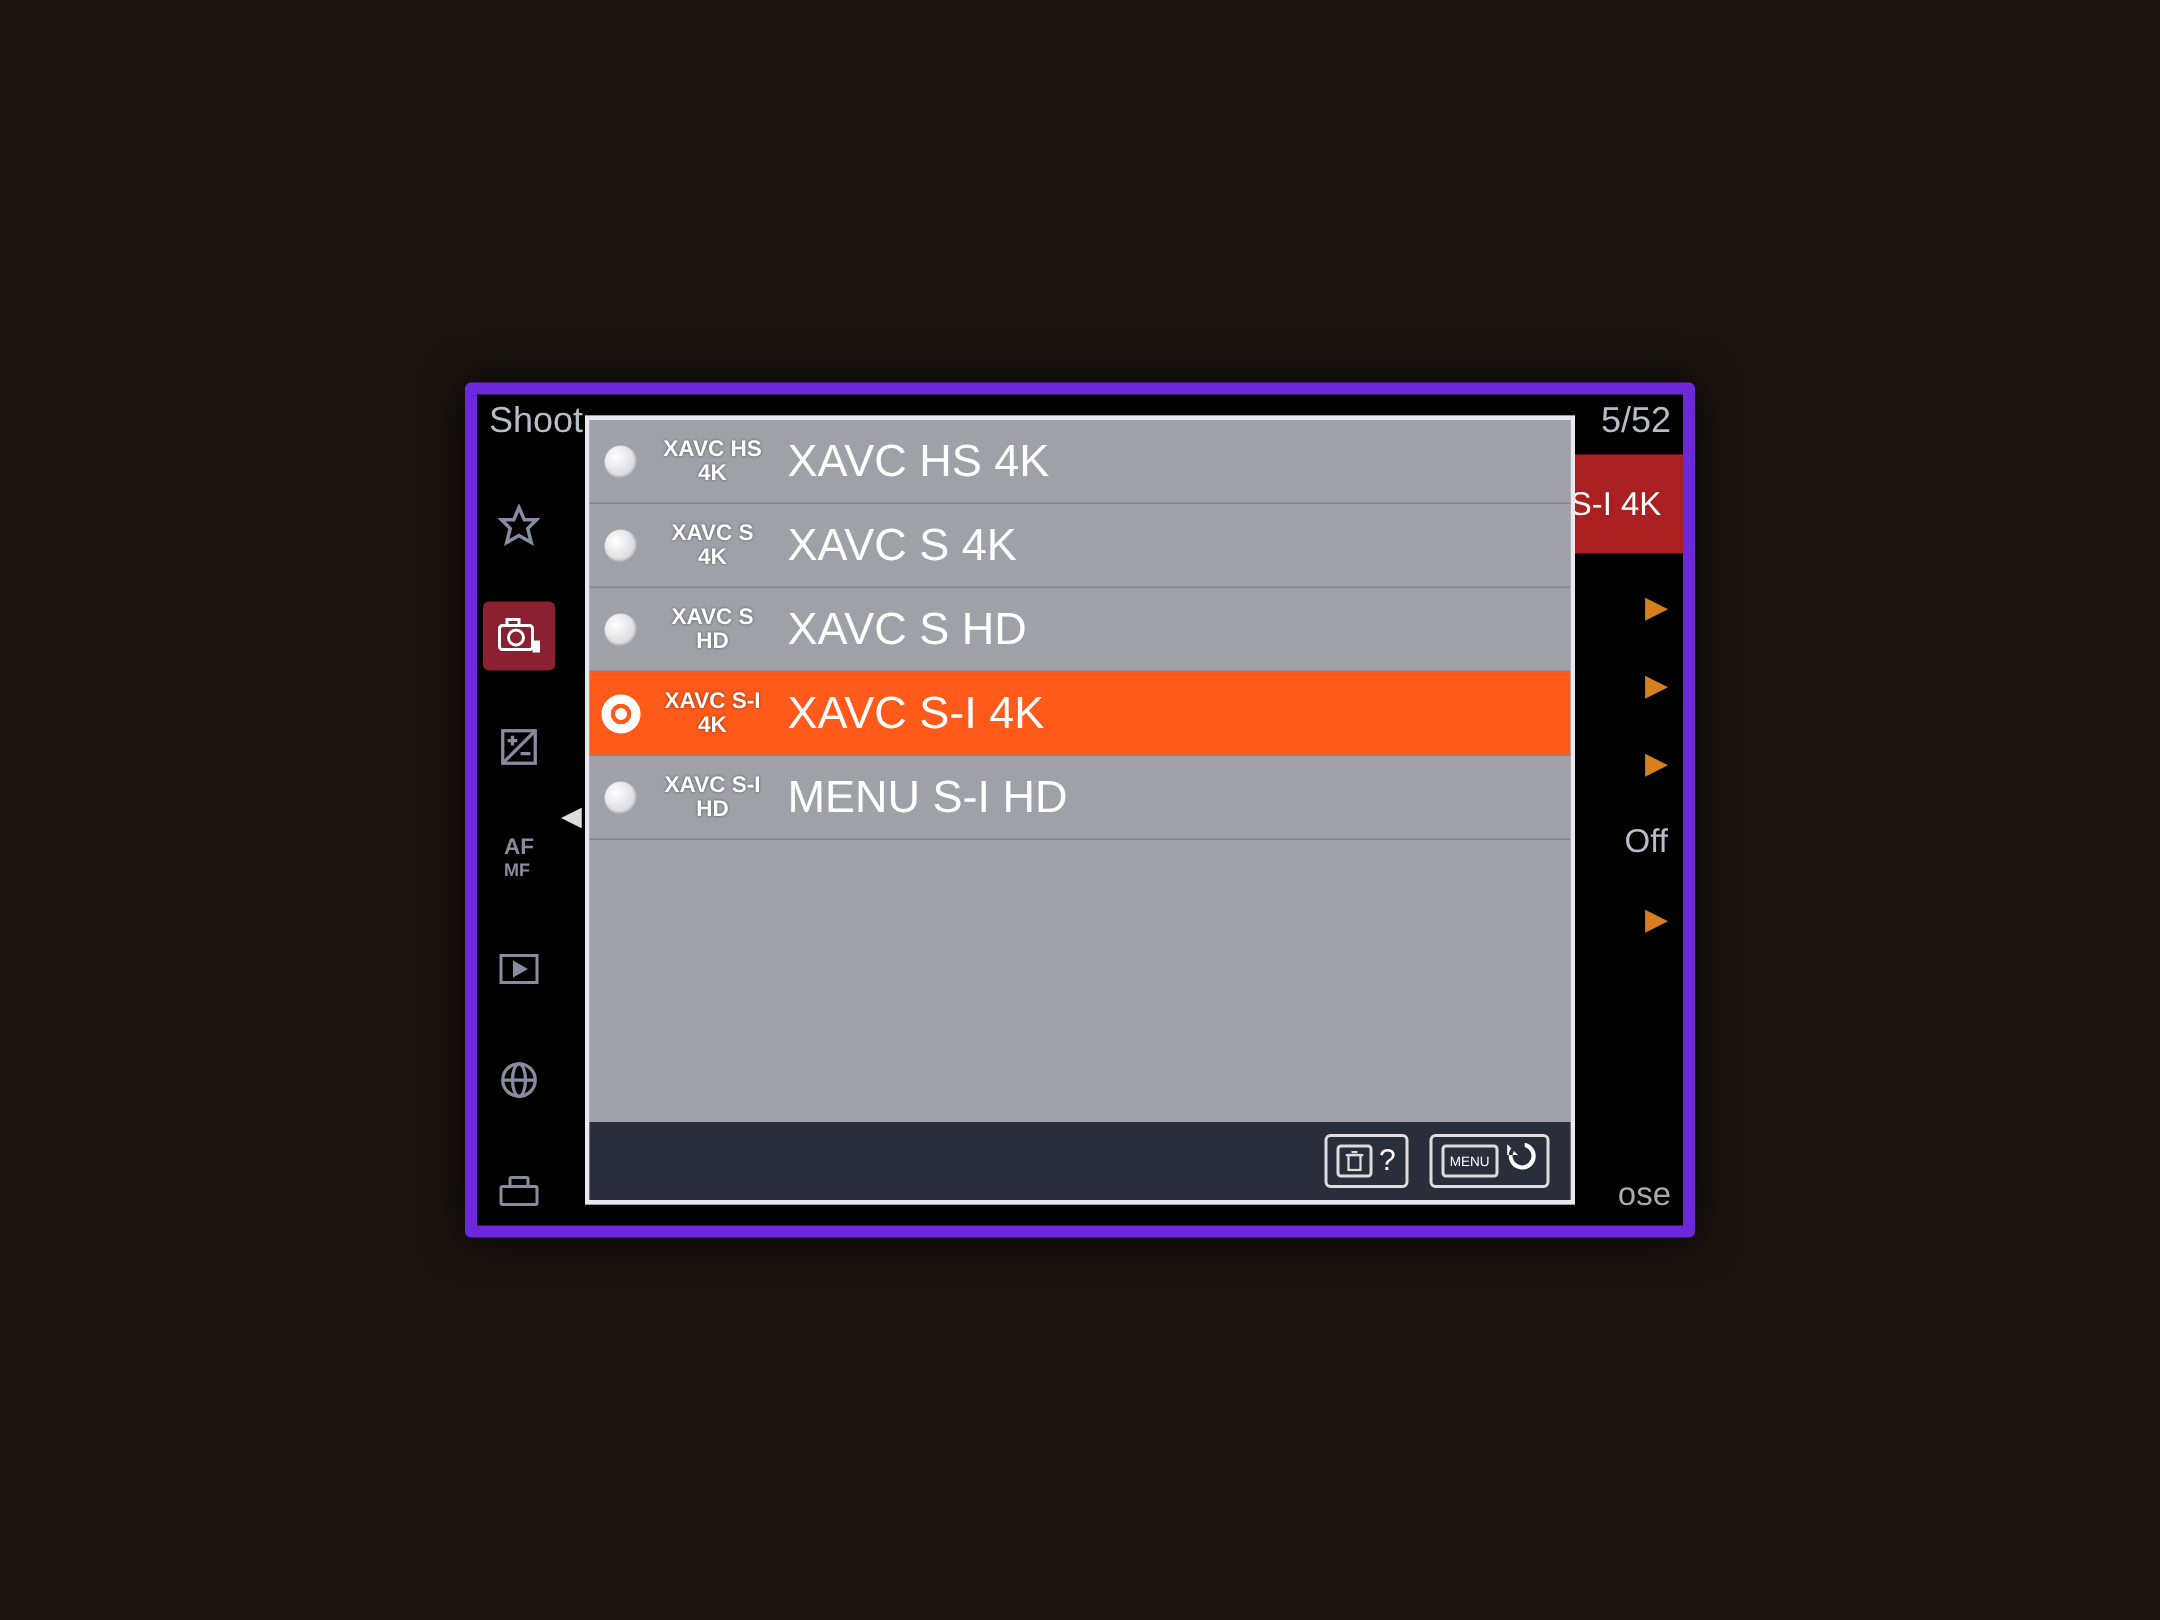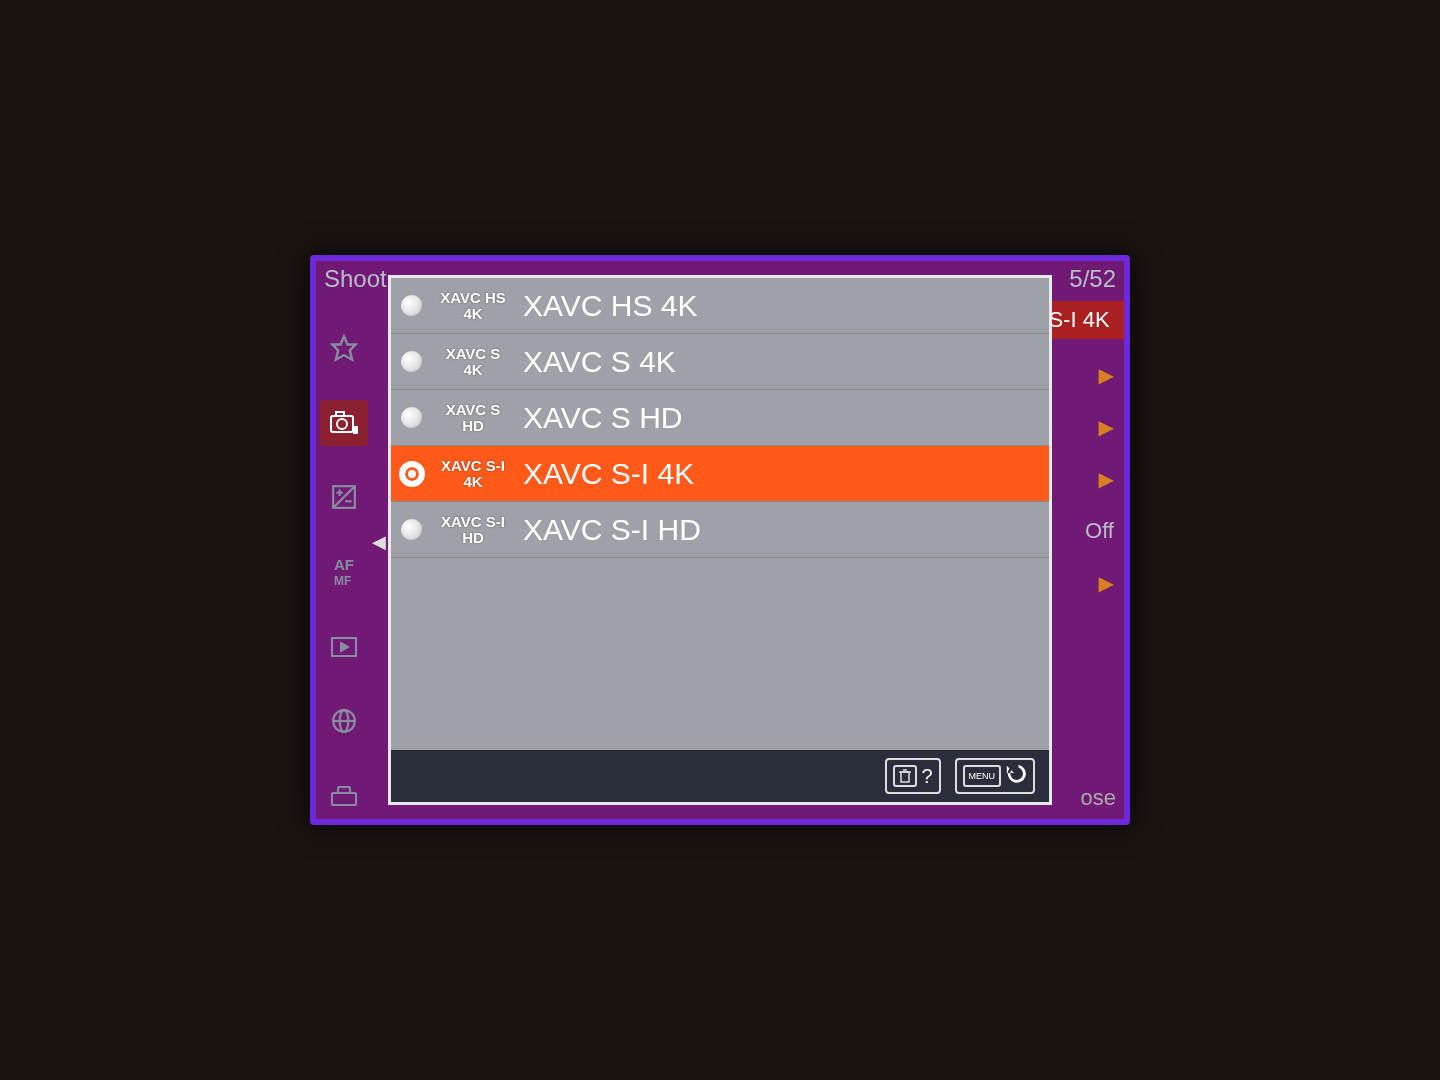--- a/index.html
+++ b/index.html
@@ -9,23 +9,23 @@
       background: #1a1410;
       font-family: Arial, Helvetica, sans-serif;
       display: flex;
       align-items: center;
       justify-content: center;
       overflow: hidden;
     }
     .screen {
       width: 820px;
       height: 570px;
-      background: #701a75;
+      background: #000000;
       position: relative;
-      border: 6px solid #6d28d9;
+      border: 8px solid #6d28d9;
       border-radius: 4px;
       box-shadow: 0 0 30px rgba(0,0,0,0.8);
     }
     .bg-header {
       position: absolute;
       top: 0; left: 0; right: 0;
       height: 36px;
       color: #b8bcc8;
       font-size: 24px;
       padding: 4px 8px;
@@ -64,21 +64,21 @@
       top: 36px;
       bottom: 0;
       width: 90px;
       display: flex;
       flex-direction: column;
       padding-top: 4px;
     }
     .bg-right-label {
       background: #aa2020;
       color: #fff;
-      padding: 6px 4px;
+      padding: 20px 4px;
       font-size: 22px;
       text-align: center;
       margin-bottom: 10px;
     }
     .bg-right-arrow {
       color: #d88020;
       font-size: 20px;
       text-align: right;
       padding-right: 10px;
       height: 52px;
@@ -312,21 +312,21 @@
           <span class="opt-label">XAVC S HD</span>
         </div>
         <div class="option selected">
           <span class="radio"></span>
           <span class="opt-badge">XAVC S-I<br>4K</span>
           <span class="opt-label">XAVC S-I 4K</span>
         </div>
         <div class="option">
           <span class="radio"></span>
           <span class="opt-badge">XAVC S-I<br>HD</span>
-          <span class="opt-label">XAVC S-I HD</span>
+          <span class="opt-label">MENU S-I HD</span>
         </div>
       </div>
 
     <div class="popup-footer">
       <div class="footer-btn">
         <span class="box">
           <svg width="12" height="14" viewBox="0 0 12 14" fill="none" stroke="#ddd" stroke-width="1.5">
               <rect x="2" y="3" width="8" height="10"></rect>
               <line x1="0" y1="3" x2="12" y2="3"></line>
               <line x1="4" y1="1" x2="8" y2="1"></line>

